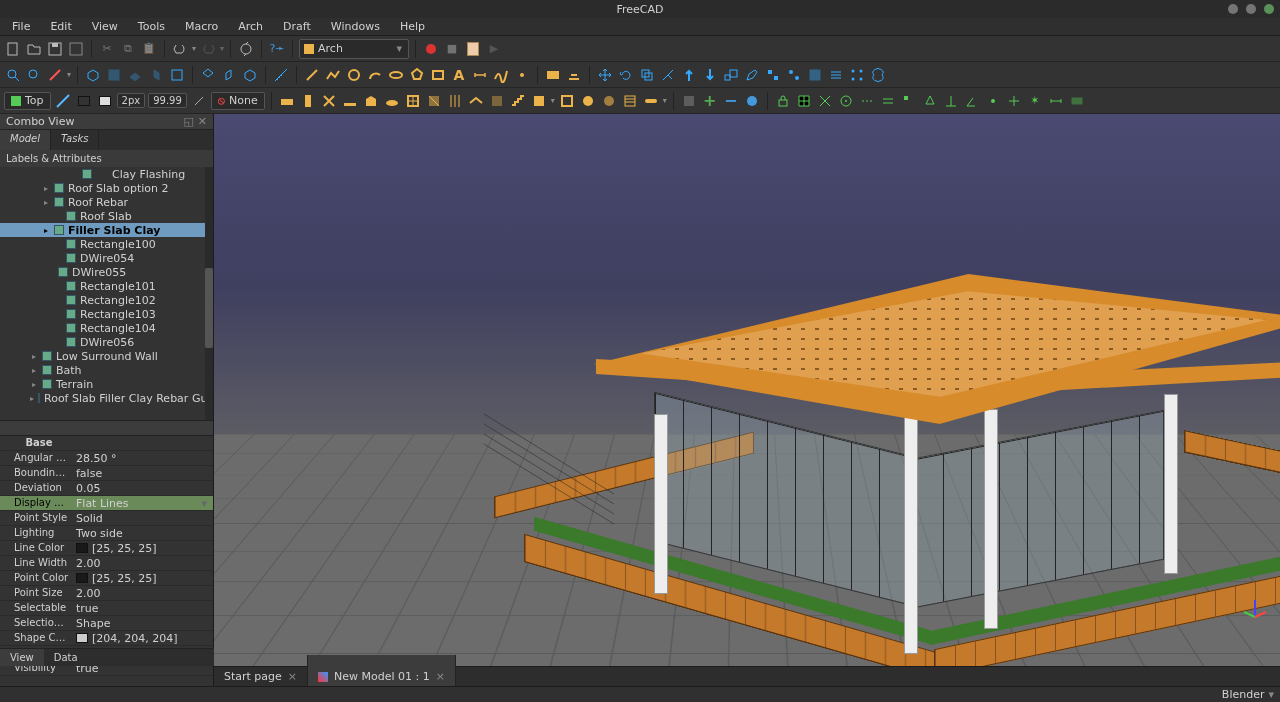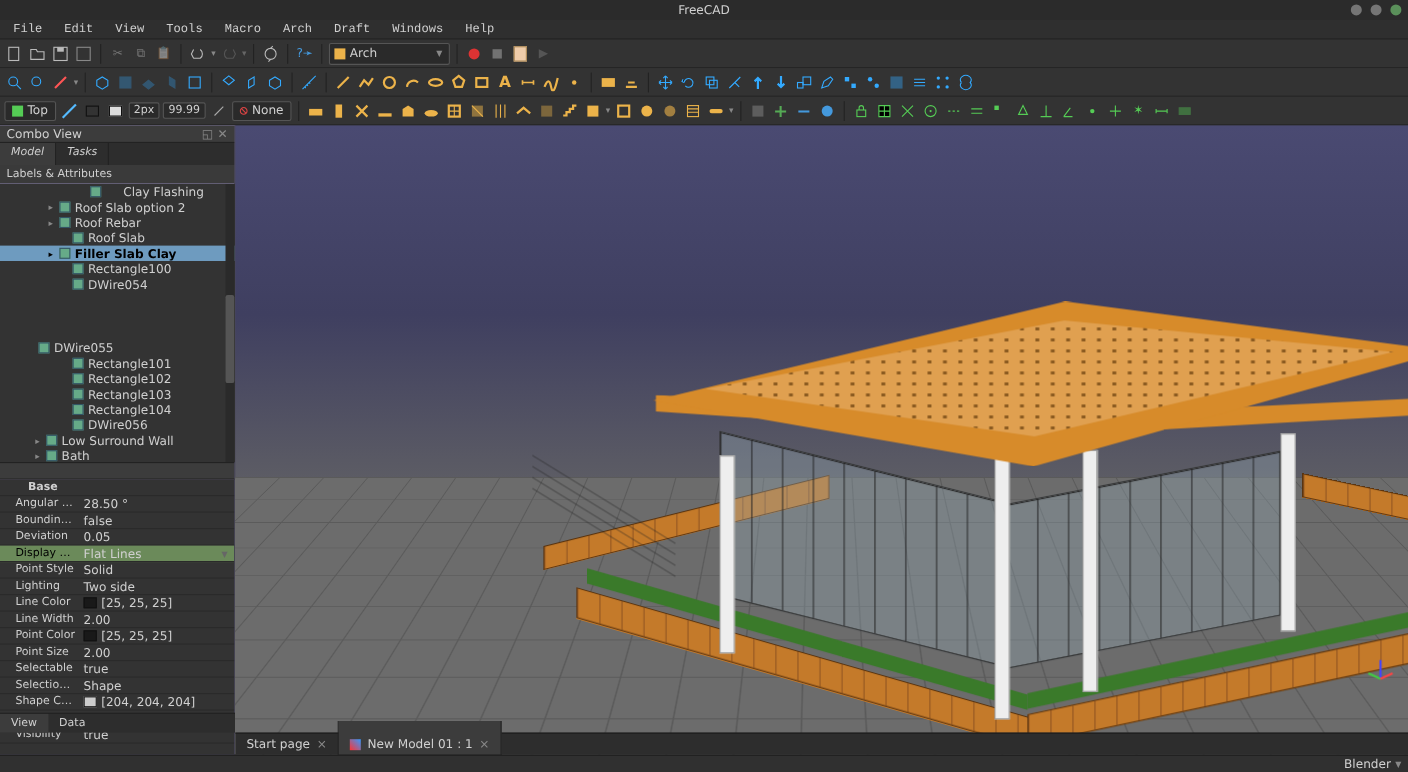--- a/index.html
+++ b/index.html
@@ -1,30 +1,30 @@
 <!DOCTYPE html>
 <html><head>
 <meta charset="utf-8">
 <style>
 * { margin:0; padding:0; box-sizing:border-box; font-family:"DejaVu Sans",Arial,sans-serif; font-size:11px; color:#d0d0d0; user-select:none; }
 html,body { width:1280px; height:702px; background:#333; overflow:hidden; }
 .titlebar { height:18px; background:#2b2b2b; display:flex; align-items:center; justify-content:center; position:relative; }
 .titlebar .wb { position:absolute; right:6px; display:flex; gap:8px; }
 .titlebar .wb span { width:10px; height:10px; border-radius:5px; display:inline-block; opacity:.8; }
 .menubar { height:18px; background:#2f2f2f; display:flex; align-items:center; padding:0 4px; gap:4px; border-bottom:1px solid #1e1e1e;}
-.menubar span { padding:1px 8px; cursor:default;font-family:Liberation Mono, monospace; }
+.menubar span { padding:1px 8px; cursor:default; }
 .toolbar { height:26px; background:#333; display:flex; align-items:center; padding:0 4px; gap:3px; border-bottom:1px solid #242424;}
 .toolbar .sep { width:1px; height:18px; background:#222; margin:0 3px;}
 .tbtn { width:18px; height:18px; display:flex; align-items:center; justify-content:center; border-radius:2px; }
 .tbtn svg { width:16px; height:16px; }
 .wb-select { height:20px; background:#2a2a2a; border:1px solid #555; padding:0 6px 0 18px; display:flex; align-items:center; border-radius:2px; width:110px; position:relative;}
 .wb-select::after { content:"▾"; position:absolute; right:6px; color:#888;}
 .nval { background:#2a2a2a; border:1px solid #555; padding:1px 4px; border-radius:2px; font-size:10px;}
 .body { display:flex; height:calc(702px - 18px - 18px - 26px*3 - 16px); }
-.sidebar { width:214px; background:#c4b5fd; display:flex; flex-direction:column; border-right:1px solid #1c1c1c;}
+.sidebar { width:214px; background:#eab308; display:flex; flex-direction:column; border-right:1px solid #1c1c1c;}
 .panel-title { height:16px; background:#3c3c3c; display:flex; align-items:center; padding:0 6px; font-size:10px; border-bottom:1px solid #222;}
 .tabs { height:20px; display:flex; background:#2d2d2d; }
 .tabs .tab { padding:3px 10px; border-right:1px solid #222; font-size:10px;font-style:italic;}
 .tabs .tab.active { background:#3c3c3c;}
 .section-hdr { padding:3px 6px; background:#3a3a3a; font-size:10px;}
 .tree { flex:1; overflow:auto; background:#333; }
 .tree-item { display:flex; align-items:center; height:14px; padding-left:30px; gap:4px; font-size:10px; white-space:nowrap;}
 .tree-item.l2 { padding-left:18px; }
 .tree-item .exp { width:8px; color:#888; font-size:8px; display:inline-block; text-align:center;}
 .tree-item .ico { width:10px; height:10px; background:#6a8; border:1px solid #356; }
@@ -632,21 +632,21 @@
         <div class="tree-item" style="padding-left: 54px;">
           <span class="exp"></span>
           <span class="ico"></span>
           <span>Rectangle100</span>
         </div>
         <div class="tree-item" style="padding-left: 54px;">
           <span class="exp"></span>
           <span class="ico"></span>
           <span>DWire054</span>
         </div>
-        <div class="tree-item" style="padding-left: 23px; margin-top: 44px;">
+        <div class="tree-item" style="padding-left: 46px;">
           <span class="exp"></span>
           <span class="ico"></span>
           <span>DWire055</span>
         </div>
         <div class="tree-item" style="padding-left: 54px;">
           <span class="exp"></span>
           <span class="ico"></span>
           <span>Rectangle101</span>
         </div>
         <div class="tree-item" style="padding-left: 54px;">

